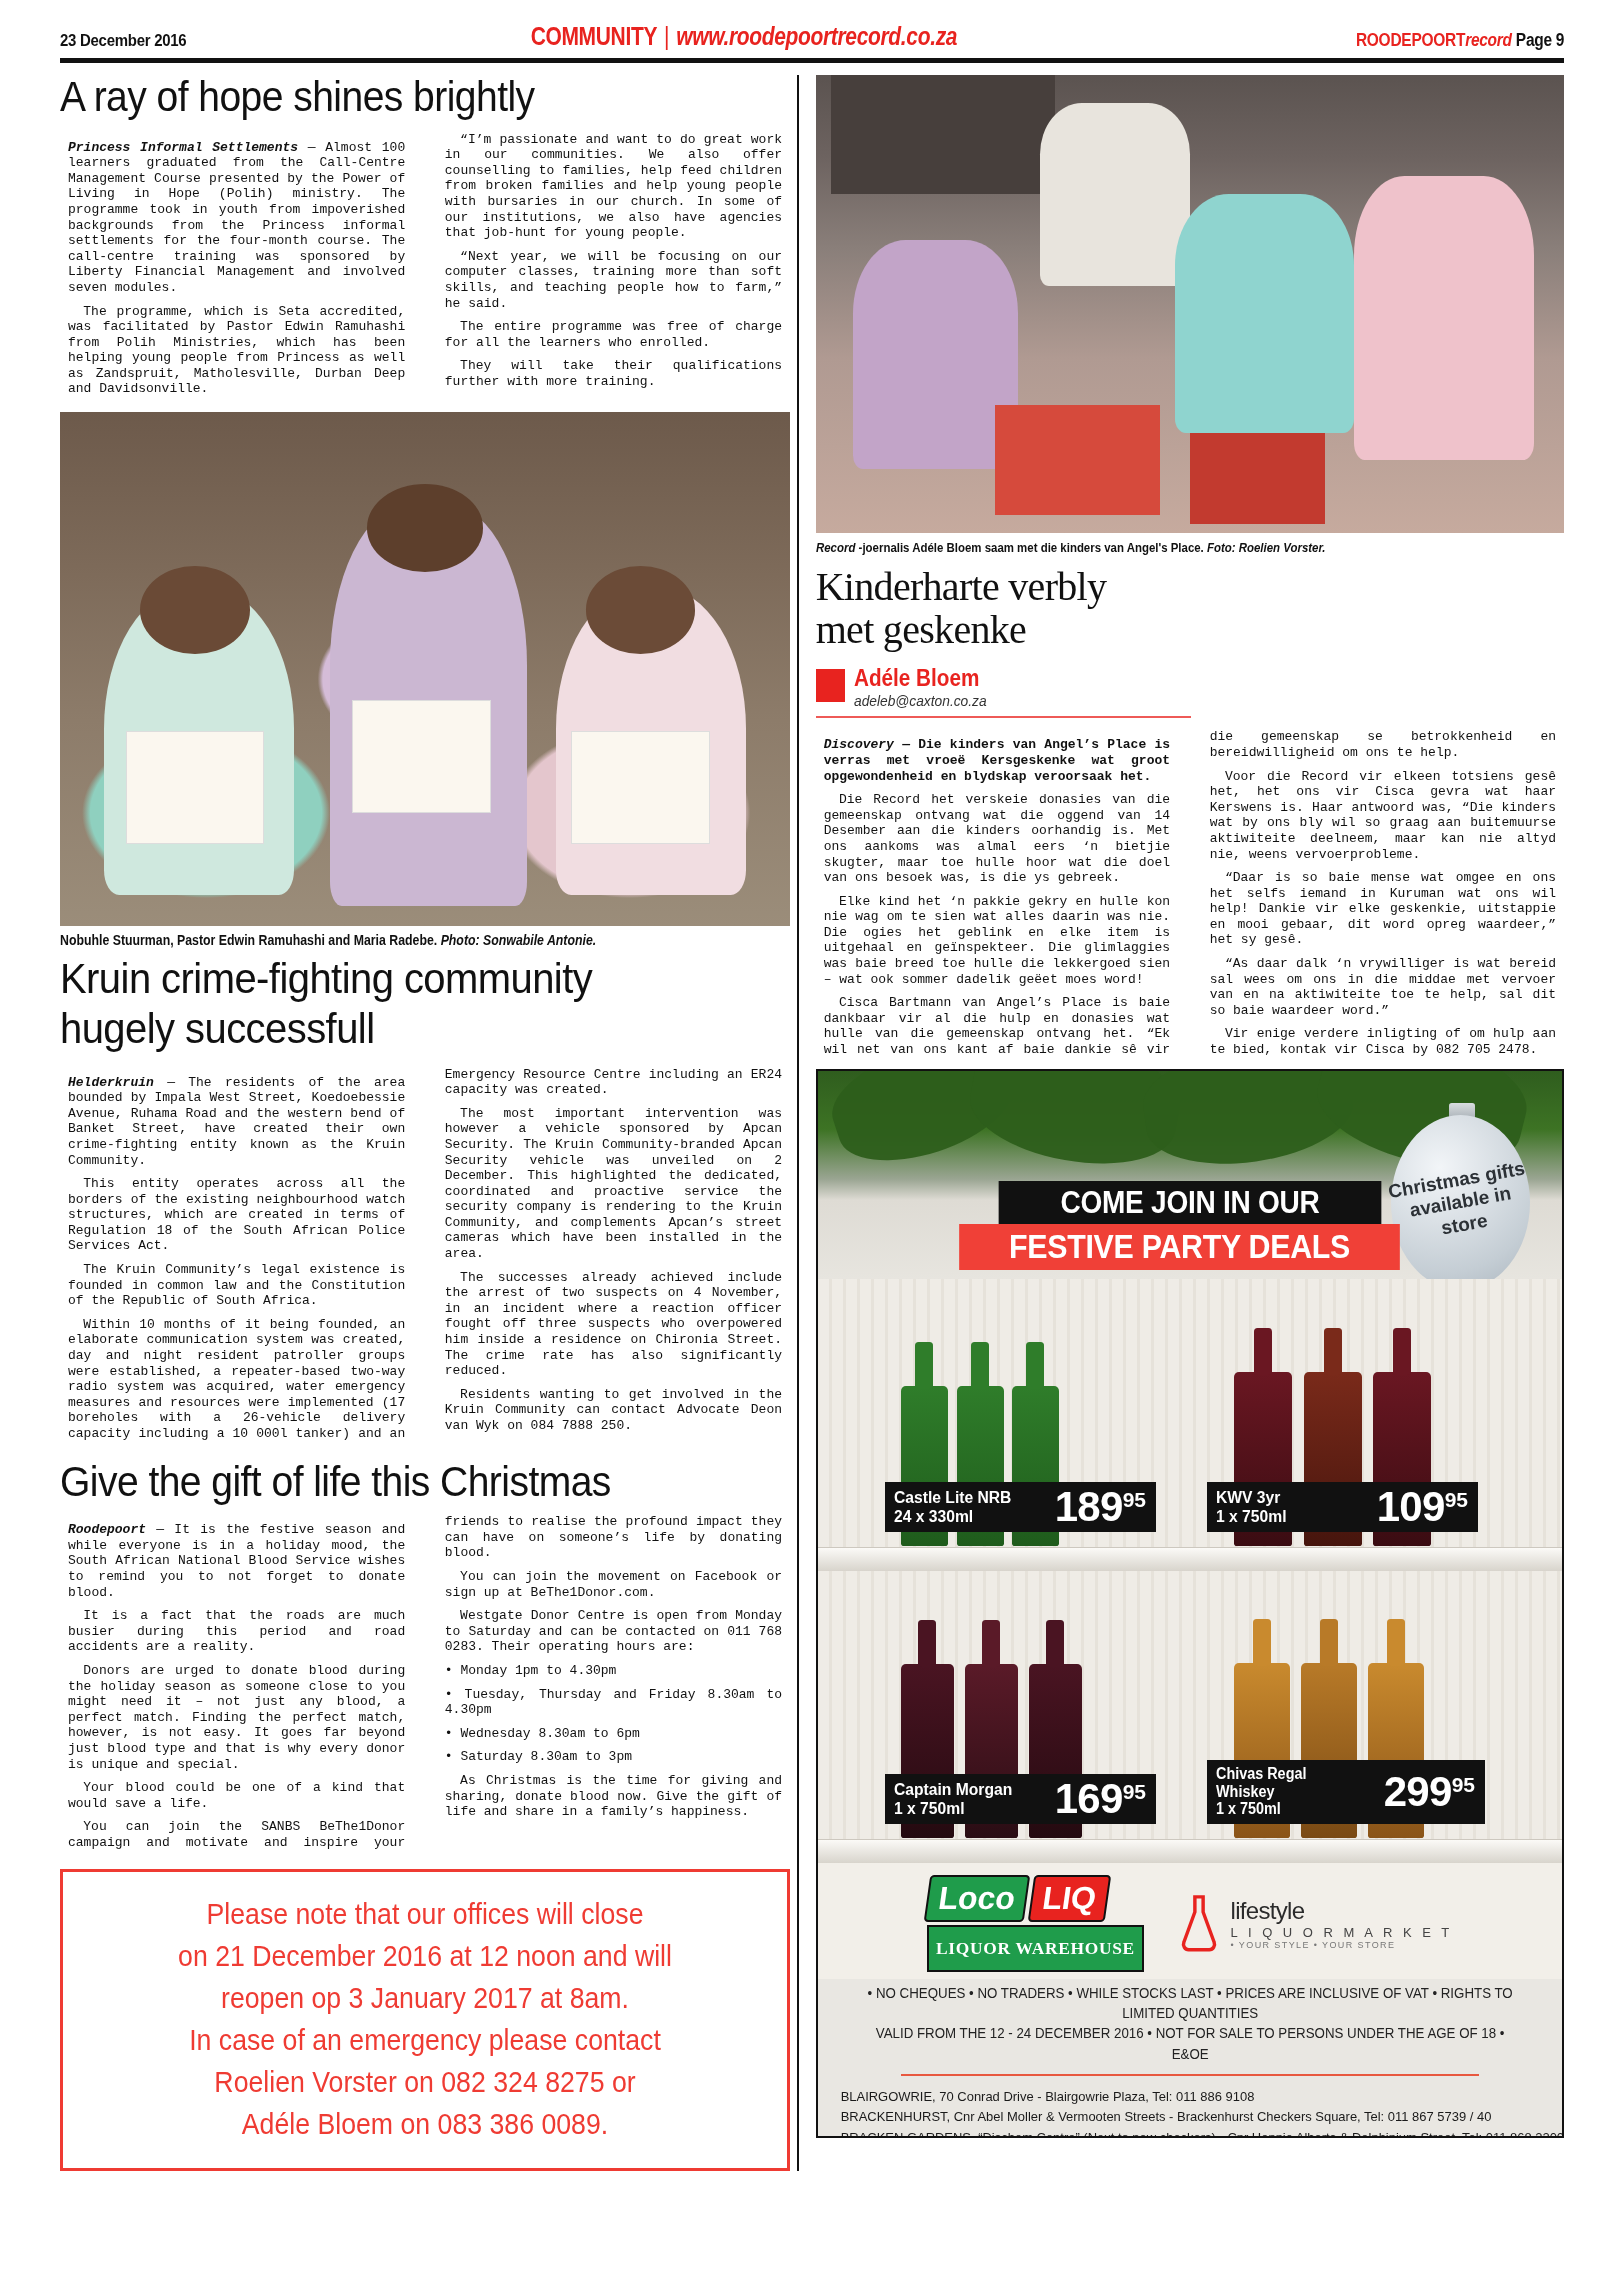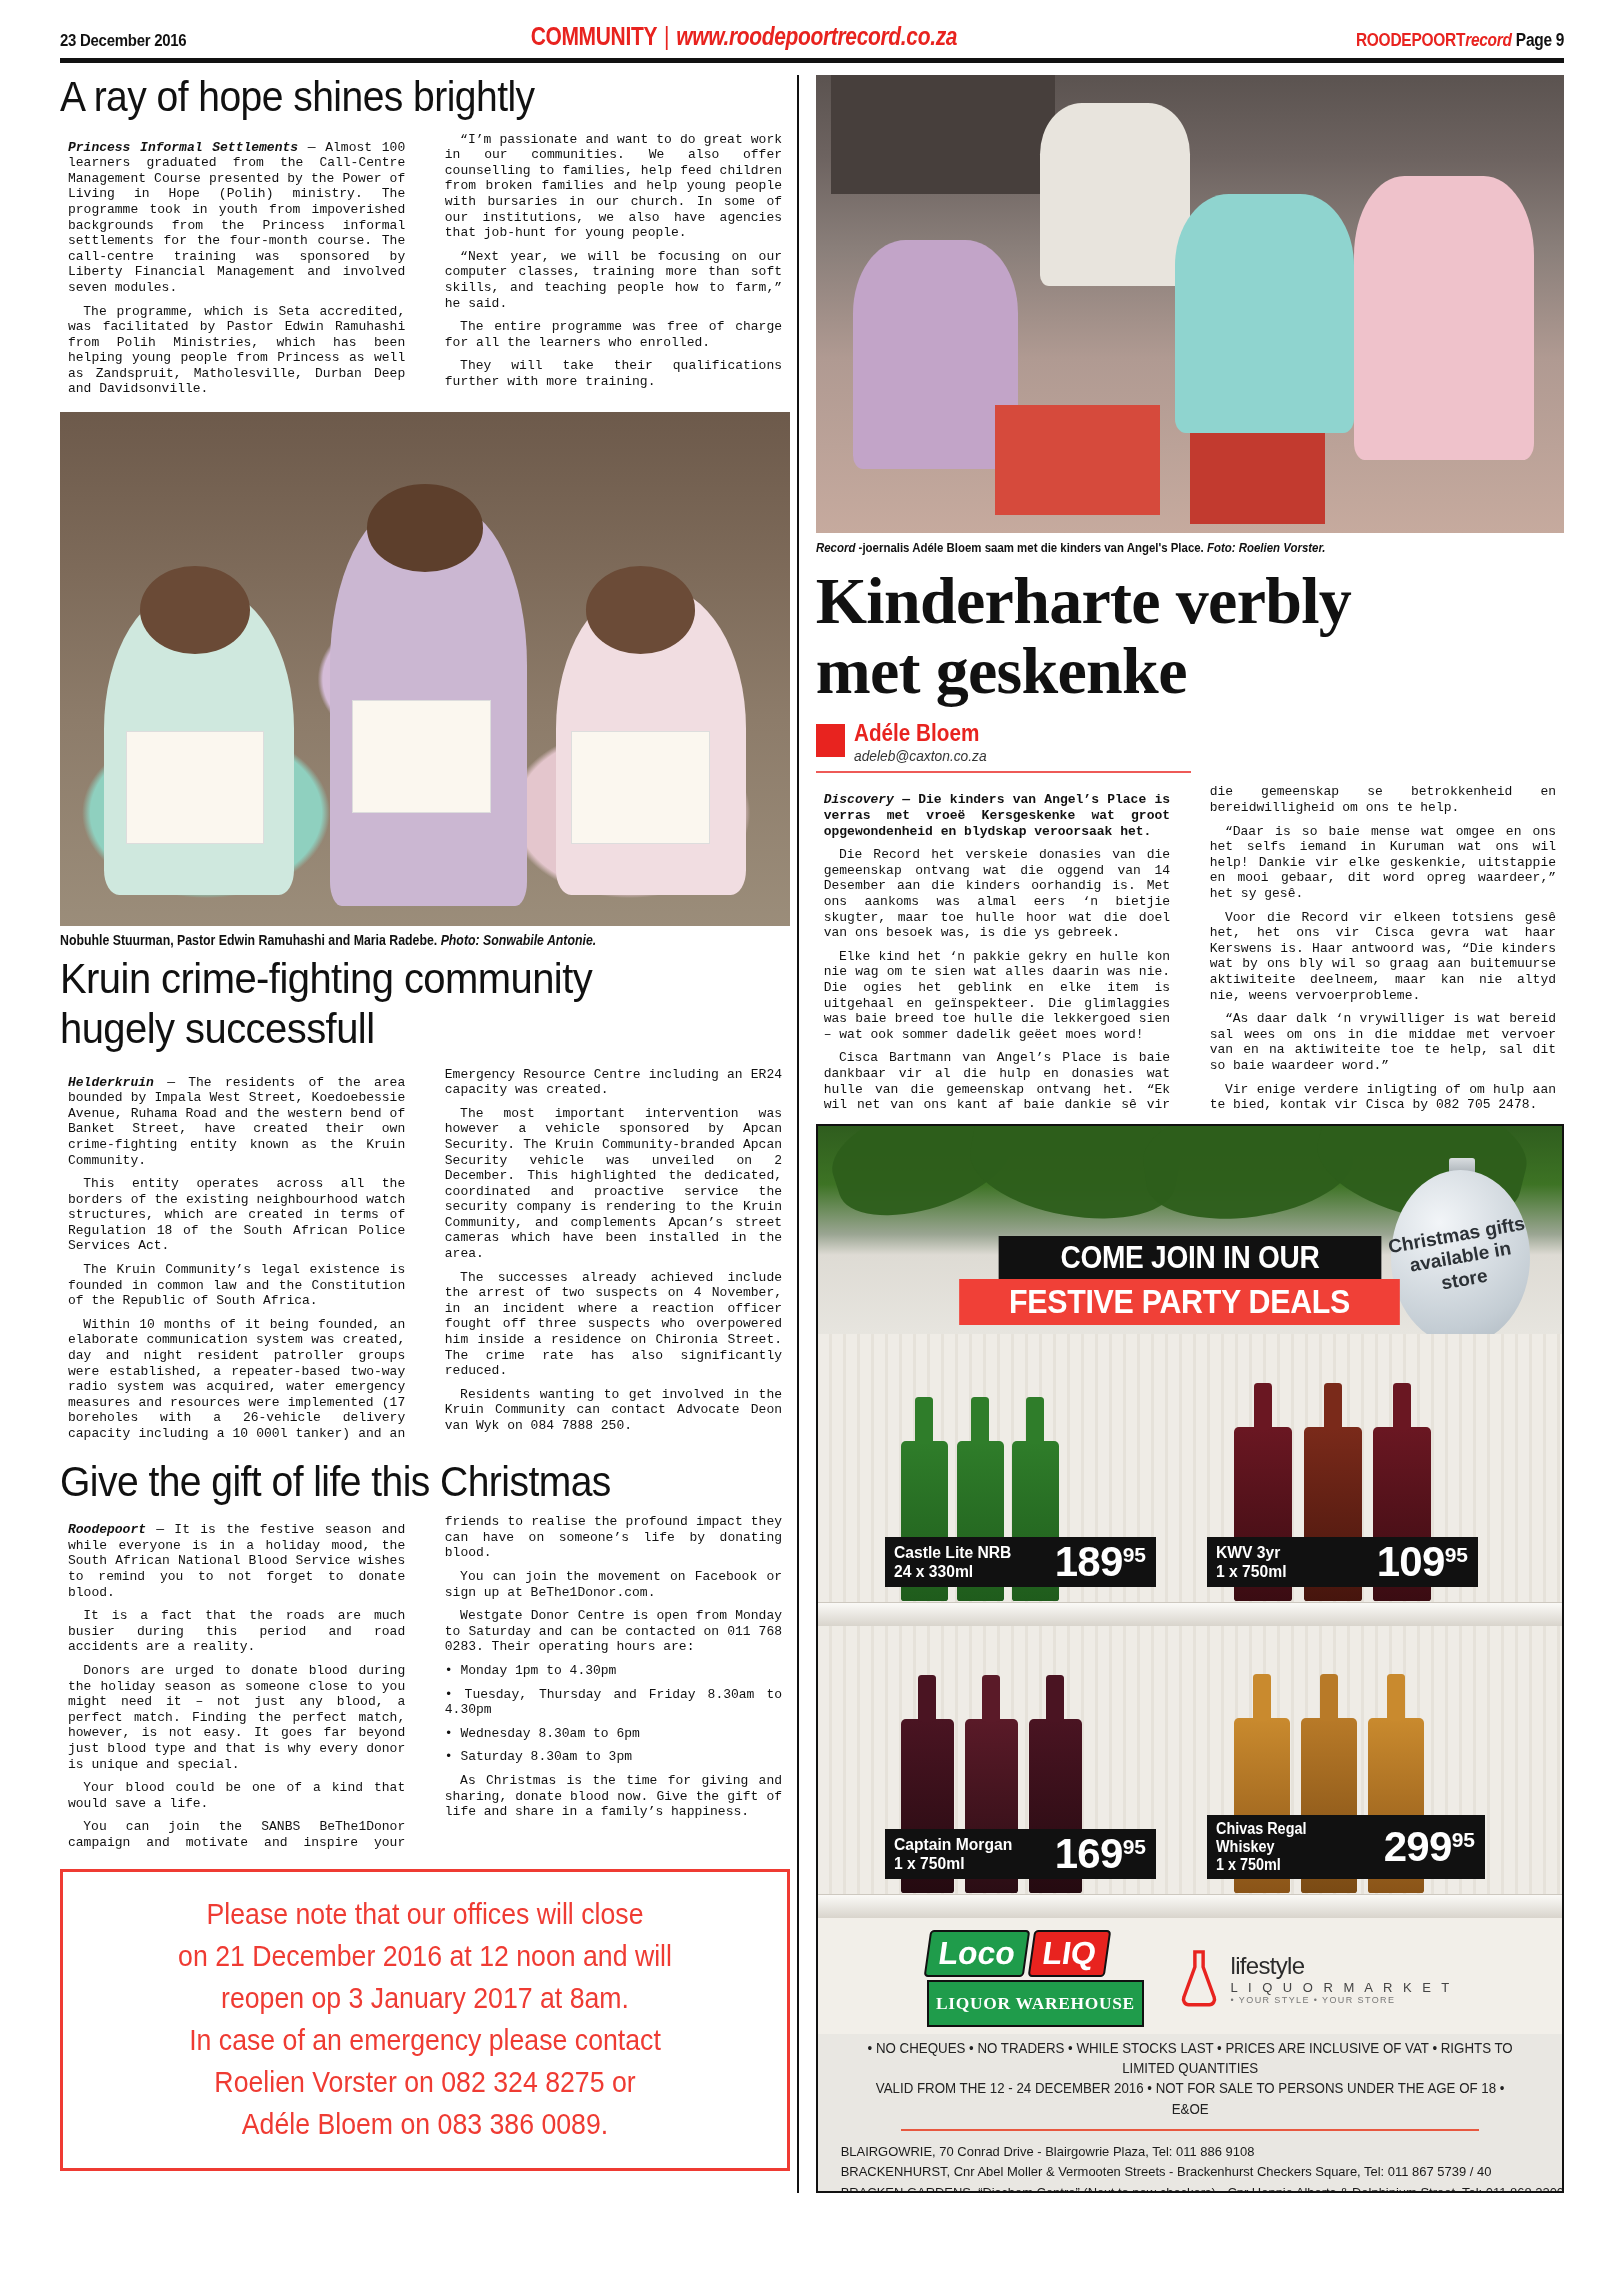--- a/index.html
+++ b/index.html
@@ -53,22 +53,22 @@
   .two-col p.bullet { text-indent:0; }
   .lead-in { font-weight:bold; font-style:italic; }
 
   .photo { width:100%; background:#b9b0a8; position:relative; overflow:hidden; }
   .caption { font-family:"Liberation Sans", sans-serif; font-weight:bold;
      font-size:14px; line-height:1.22; margin:6.2px 0 0 0; transform:scaleX(0.88);
      transform-origin:left top; white-space:nowrap; }
   .caption .ital { font-style:italic; }
 
   
-  .afr-headline { font-family:"Liberation Serif", serif; font-weight:bold;
-     font-size:66px; line-height:1.06; margin:11px 0 15.3px 0; letter-spacing:-0.7px; }
+  .afr-headline { font-family:"Liberation Serif", serif; font-weight:normal;
+     font-size:40px; line-height:1.06; margin:11px 0 15.3px 0; letter-spacing:-0.7px; }
   .byline-row { display:flex; align-items:flex-start; gap:9.7px; }
   .byline-sq { width:29px; height:33px; background:#e8231f; flex:none; margin-top:2.8px; }
   .byline-name { font-family:"Liberation Sans", sans-serif; font-weight:bold;
      font-size:23px; color:#e8231f; line-height:1.02; transform:scaleX(0.9); transform-origin:left top;}
   .byline-mail { font-family:"Liberation Sans", sans-serif; font-style:italic;
      font-size:15.3px; color:#333; margin-top:2.1px; transform:scaleX(0.9); transform-origin:left top;}
   .byline-rule { height:2.1px; background:#e8231f; margin:6.2px 0 11px 0; opacity:.75; }
 
   
   .notice { border:3.5px solid #ef3b33; margin-top:18px; padding:21px 28px 23.6px 28px;
@@ -258,22 +258,22 @@
           </div>
         </div>
         <div class="byline-rule"></div>
       </div>
 
       <div class="two-col">
         <p class="first"><span class="lead-in" style="font-style:italic;font-weight:bold;">Discovery</span> <span style="font-weight:bold;">— Die kinders van Angel’s Place is verras met vroeë Kersgeskenke wat groot opgewondenheid en blydskap veroorsaak het.</span></p>
         <p>Die Record het verskeie donasies van die gemeenskap ontvang wat die oggend van 14 Desember aan die kinders oorhandig is. Met ons aankoms was almal eers ‘n bietjie skugter, maar toe hulle hoor wat die doel van ons besoek was, is die ys gebreek.</p>
         <p>Elke kind het ‘n pakkie gekry en hulle kon nie wag om te sien wat alles daarin was nie. Die ogies het geblink en elke item is uitgehaal en geïnspekteer. Die glimlaggies was baie breed toe hulle die lekkergoed sien – wat ook sommer dadelik geëet moes word!</p>
         <p>Cisca Bartmann van Angel’s Place is baie dankbaar vir al die hulp en donasies wat hulle van die gemeenskap ontvang het. “Ek wil net van ons kant af baie dankie sê vir die gemeenskap se betrokkenheid en bereidwilligheid om ons te help.</p>
+        <p>Voor die Record vir elkeen totsiens gesê het, het ons vir Cisca gevra wat haar Kerswens is. Haar antwoord was, “Die kinders wat by ons bly wil so graag aan buitemuurse aktiwiteite deelneem, maar kan nie altyd nie, weens vervoerprobleme.</p>
         <p>“Daar is so baie mense wat omgee en ons het selfs iemand in Kuruman wat ons wil help! Dankie vir elke geskenkie, uitstappie en mooi gebaar, dit word opreg waardeer,” het sy gesê.</p>
-        <p>Voor die Record vir elkeen totsiens gesê het, het ons vir Cisca gevra wat haar Kerswens is. Haar antwoord was, “Die kinders wat by ons bly wil so graag aan buitemuurse aktiwiteite deelneem, maar kan nie altyd nie, weens vervoerprobleme.</p>
         <p>“As daar dalk ‘n vrywilliger is wat bereid sal wees om ons in die middae met vervoer van en na aktiwiteite toe te help, sal dit so baie waardeer word.”</p>
         <p>Vir enige verdere inligting of om hulp aan te bied, kontak vir Cisca by 082 705 2478.</p>
       </div>
 
       <div class="ad">
 
         <div class="ad-top">
           <div class="branch" style="left:14px;  top:-21px; width:180px; height:104px; transform:rotate(-18deg);"></div>
           <div class="branch" style="left:153px; top:-28px; width:208px; height:118px; transform:rotate(10deg);"></div>
           <div class="branch" style="left:326px; top:-23.6px; width:208px; height:115px; transform:rotate(-8deg);"></div>

